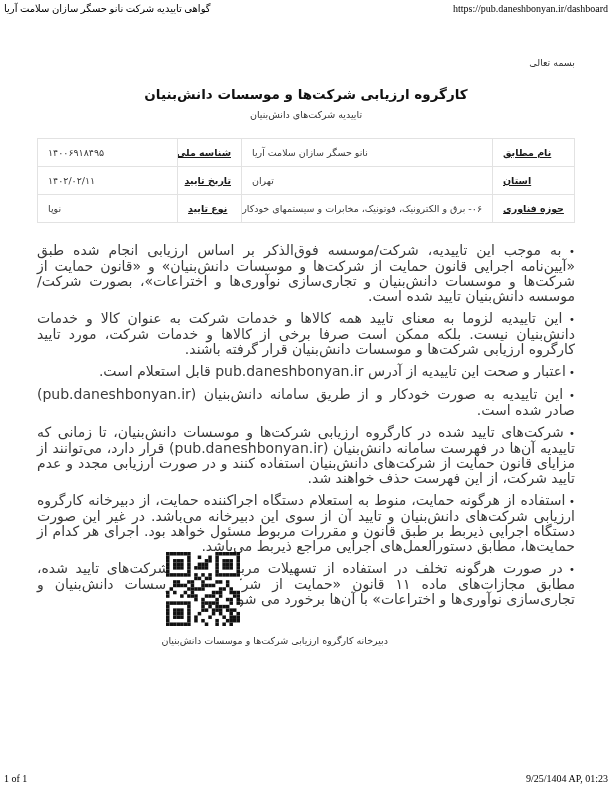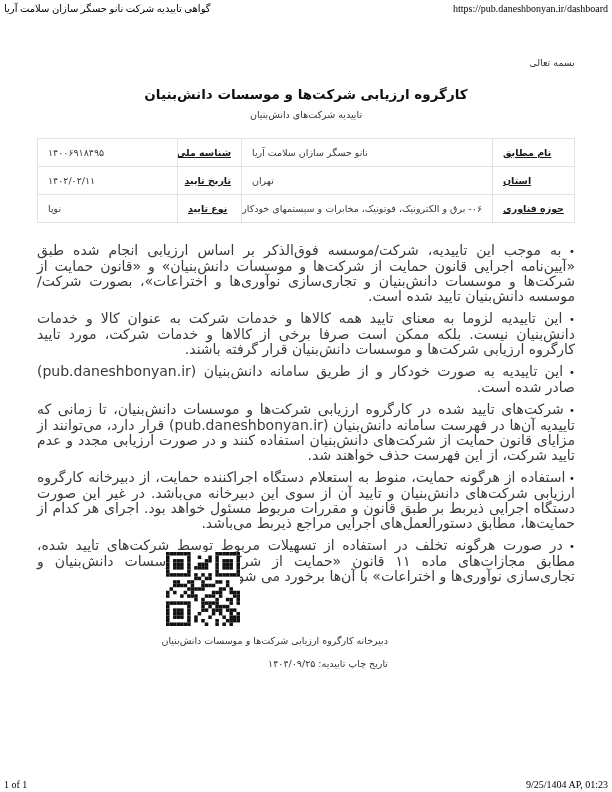--- a/index.html
+++ b/index.html
@@ -9,21 +9,21 @@
     -webkit-font-smoothing:antialiased;
   }
   
   .print-header,.print-footer{
     position:absolute;left:4px;right:4px;display:flex;
     justify-content:space-between;align-items:flex-start;
     font-family:"Liberation Serif","DejaVu Sans",serif;
     font-size:10px;color:#000;
   }
   .print-header{top:3px;}
-  .print-footer{bottom:2px;gap:28px;}
+  .print-footer{bottom:8px;gap:28px;}
   
   .doc{position:absolute;left:37px;right:37px;top:57px;direction:rtl;}
   .bismillah{text-align:right;font-size:9.5px;color:#333;}
   .main-title{text-align:center;font-size:13.5px;font-weight:bold;color:#111;margin-top:18px;}
   .subtitle{text-align:center;font-size:9.5px;color:#333;margin-top:7px;}
   
   table.info-table{
     width:100%;border-collapse:collapse;margin-top:18px;
     font-size:9.5px;table-layout:fixed;direction:rtl;
   }
@@ -84,20 +84,21 @@
         <td>۰۶- برق و الکترونیک، فوتونیک، مخابرات و سیستمهای خودکار</td>
         <th>نوع تایید</th>
         <td>نوپا</td>
       </tr>
     </tbody>
   </table>
 
   <ul class="notes">
     <li>به موجب این تاییدیه، شرکت/موسسه فوق‌الذکر بر اساس ارزیابی انجام شده طبق «آیین‌نامه اجرایی قانون حمایت از شرکت‌ها و موسسات دانش‌بنیان» و «قانون حمایت از شرکت‌ها و موسسات دانش‌بنیان و تجاری‌سازی نوآوری‌ها و اختراعات»، بصورت شرکت/موسسه دانش‌بنیان تایید شده است.</li>
     <li>این تاییدیه لزوما به معنای تایید همه کالاها و خدمات شرکت به عنوان کالا و خدمات دانش‌بنیان نیست. بلکه ممکن است صرفا برخی از کالاها و خدمات شرکت، مورد تایید کارگروه ارزیابی شرکت‌ها و موسسات دانش‌بنیان قرار گرفته باشند.</li>
+    <li>اعتبار و صحت این تاییدیه از آدرس pub.daneshbonyan.ir قابل استعلام است.</li>
     <li>این تاییدیه به صورت خودکار و از طریق سامانه دانش‌بنیان (pub.daneshbonyan.ir) صادر شده است.</li>
     <li>شرکت‌های تایید شده در کارگروه ارزیابی شرکت‌ها و موسسات دانش‌بنیان، تا زمانی که تاییدیه آن‌ها در فهرست سامانه دانش‌بنیان (pub.daneshbonyan.ir) قرار دارد، می‌توانند از مزایای قانون حمایت از شرکت‌های دانش‌بنیان استفاده کنند و در صورت ارزیابی مجدد و عدم تایید شرکت، از این فهرست حذف خواهند شد.</li>
     <li>استفاده از هرگونه حمایت، منوط به استعلام دستگاه اجراکننده حمایت، از دبیرخانه کارگروه ارزیابی شرکت‌های دانش‌بنیان و تایید آن از سوی این دبیرخانه می‌باشد. در غیر این صورت دستگاه اجرایی ذیربط بر طبق قانون و مقررات مربوط مسئول خواهد بود. اجرای هر کدام از حمایت‌ها، مطابق دستورالعمل‌های اجرایی مراجع ذیربط می‌باشد.</li>
     <li>در صورت هرگونه تخلف در استفاده از تسهیلات مربوط توسط شرکت‌های تایید شده، مطابق مجازات‌های ماده ۱۱ قانون «حمایت از شرکت‌ها و موسسات دانش‌بنیان و تجاری‌سازی نوآوری‌ها و اختراعات» با آن‌ها برخورد می شود.</li>
   </ul>
 </div>
 
 <div class="signature">
   <svg width="74" height="74" viewBox="0 0 73.5 73.5" fill="#111">
       <rect x="0" y="0" width="3.5" height="3.5"></rect>
@@ -309,19 +310,18 @@
       <rect x="10.5" y="70" width="3.5" height="3.5"></rect>
       <rect x="14" y="70" width="3.5" height="3.5"></rect>
       <rect x="17.5" y="70" width="3.5" height="3.5"></rect>
       <rect x="21" y="70" width="3.5" height="3.5"></rect>
       <rect x="38.5" y="70" width="3.5" height="3.5"></rect>
       <rect x="49" y="70" width="3.5" height="3.5"></rect>
       <rect x="56" y="70" width="3.5" height="3.5"></rect>
       <rect x="63" y="70" width="3.5" height="3.5"></rect>
     </svg>
   <div class="secretariat">دبیرخانه کارگروه ارزیابی شرکت‌ها و موسسات دانش‌بنیان</div>
-  <div class="print-date">تاریخ چاپ تاییدیه: ۱۴۰۴/۰۹/۲۵</div>
 </div>
 
 <div class="print-footer">
   <span>1 of 1</span>
   <span>9/25/1404 AP, 01:23</span>
 </div>
 
 </body></html>

